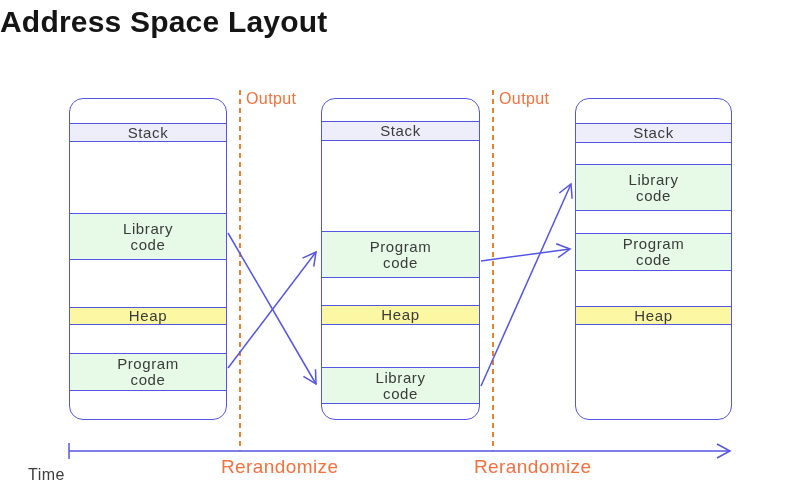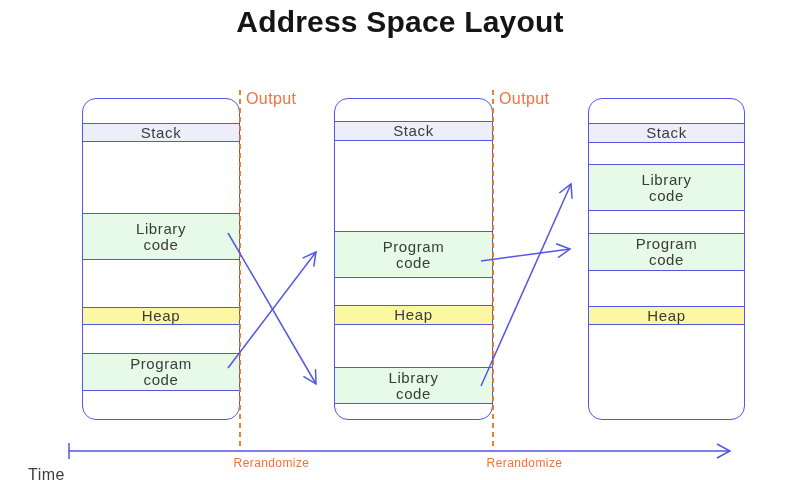--- a/index.html
+++ b/index.html
@@ -8,40 +8,40 @@
     --orange-dash:#EC7318;
     --band-text:#3B3B3B;
     --title-text:#151515;
   }
   html,body{margin:0;padding:0;background:#ffffff;}
   #canvas{
     position:relative;width:800px;height:480px;background:#ffffff;overflow:hidden;
     font-family:"Liberation Sans","DejaVu Sans",sans-serif;
   }
   .title{
-    position:absolute;left:0;top:4px;width:800px;text-align:center;
+    position:absolute;left:0;top:4px;width:800px;
     font-weight:700;color:var(--title-text);font-size:30px;line-height:35px;letter-spacing:0.2px;
   }
   .column{
     position:absolute;box-sizing:border-box;background:#ffffff;
-    border:1.6px solid var(--blue);border-radius:14px;margin-left:13px;
+    border:1.6px solid var(--blue);border-radius:14px;
   }
   .segment{
     position:absolute;left:0;right:0;box-sizing:content-box;
     border-top:1.5px solid var(--blue);border-bottom:1.5px solid var(--blue);
     display:flex;align-items:center;justify-content:center;
   }
   .seg-label{
     white-space:pre-line;text-align:center;color:var(--band-text);
     font-size:15px;line-height:16px;letter-spacing:0.6px;
   }
   #overlay{position:absolute;left:0;top:0;pointer-events:none;}
   .flag{position:absolute;color:var(--orange-text);}
   .output-label{font-size:16px;letter-spacing:0.4px;}
-  .rerandomize-label{width:101px;text-align:center;font-size:12px;letter-spacing:0.4px;}
+  .rerandomize-label{width:101px;text-align:center;font-size:19px;letter-spacing:0.4px;}
   .time-label{position:absolute;color:#3d3d3d;font-size:16px;letter-spacing:0.5px;margin-top:24px;}
 </style>
 </head>
 <body>
 
 <div id="canvas">
 
   <div class="title">
     <div>Address Space Layout</div>
   </div>

